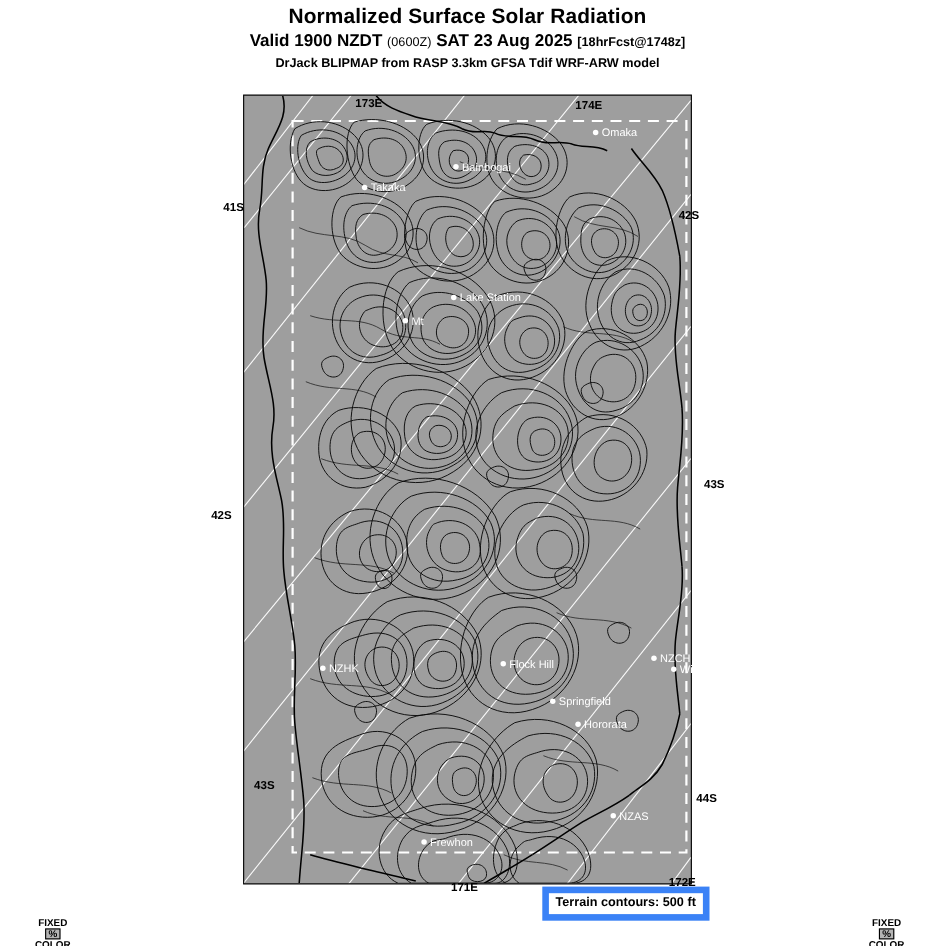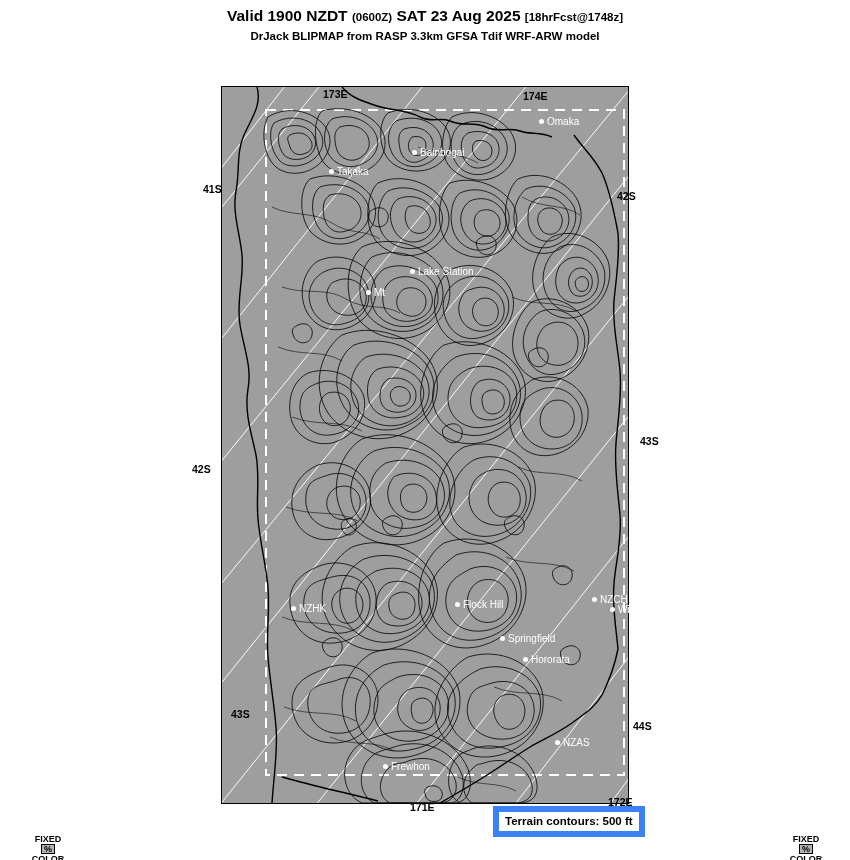--- a/index.html
+++ b/index.html
@@ -38,21 +38,21 @@
   }
   .title-sub {
     font-size: 15.5px;
     font-weight: bold;
     color: #000;
     line-height: 20px;
     margin-top: 1px;
   }
   .title-sub .small {
     font-size: 11.5px;
-    font-weight: bold;
+    font-weight: normal;
   }
   .title-sub .brk {
     font-size: 11.5px;
     font-weight: bold;
   }
   .title-third {
     font-size: 11.5px;
     font-weight: bold;
     color: #000;
     line-height: 15px;
@@ -141,20 +141,21 @@
   }
   .corner-left { left: 28px; top: 834px; }
   .corner-right { left: 786px; top: 834px; }
 </style>
 </head>
 <body>
 
 <div class="page">
 
   <div class="title-block">
+    <div class="title-main">Normalized Surface Solar Radiation</div>
     <div class="title-sub">
       <span>Valid 1900 NZDT</span>
       <span class="small">(0600Z)</span>
       <span>SAT 23 Aug 2025</span>
       <span class="brk">[18hrFcst@1748z]</span>
     </div>
     <div class="title-third">DrJack BLIPMAP from RASP 3.3km GFSA Tdif WRF-ARW model</div>
   </div>
 
   <div class="map-frame">

